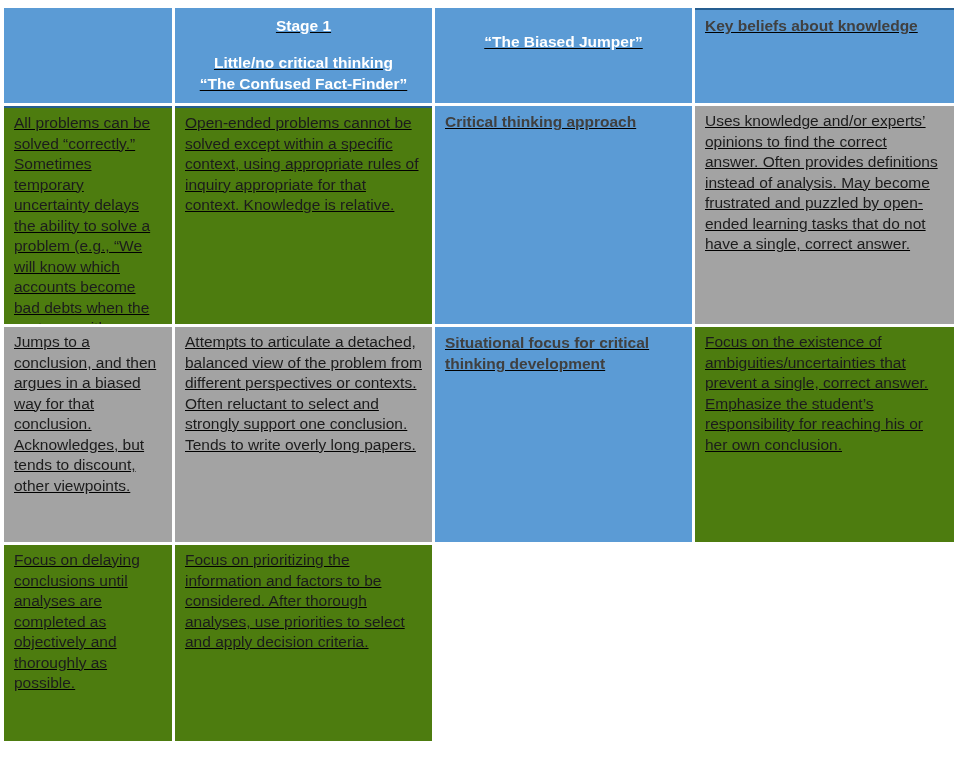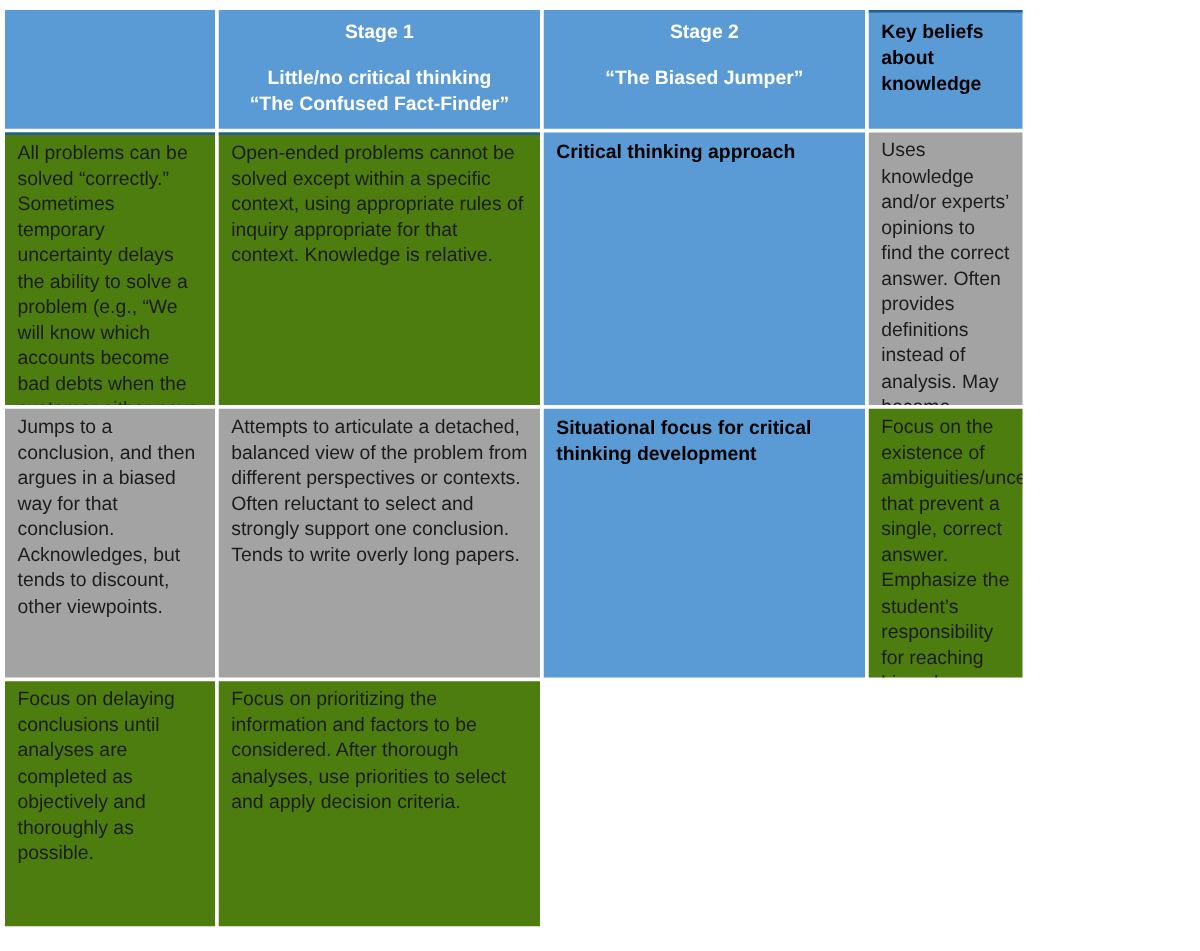--- a/index.html
+++ b/index.html
@@ -6,41 +6,42 @@
   html, body { width: 960px; height: 761px; }
   body {
     background: #ffffff;
     font-family: "Liberation Sans", "DejaVu Sans", sans-serif;
     position: relative;
   }
   .tbl {
     position: absolute;
     left: 4px;
     top: 8px;
-    width: 814px;
+    width: 950px;
     display: grid;
     grid-template-columns: 168px 257px 257px 1fr;
     grid-template-rows: 95px 218px 215px 196px;
     gap: 3px;
+    text-decoration: underline;
   }
   .cell { overflow: hidden; }
   .hdr {
     background: #5b9bd5;
     color: #ffffff;
     font-weight: bold;
     text-align: center;
     font-size: 15.5px;
     line-height: 21px;
     padding-top: 7px;
   }
   .hdr .sub { margin-top: 16px; }
   .corner { background: #5b9bd5; }
   .rowlabel {
     background: #5b9bd5;
-    color: #000000;
+    color: #404040;
     font-weight: bold;
     font-size: 15.5px;
     line-height: 21px;
     padding: 5px 8px 0 10px;
   }
   .bodycell {
     color: #1c1c1c;
     font-size: 15.5px;
     line-height: 20.5px;
     padding: 5px 10px 0 10px;
@@ -58,21 +59,20 @@
 
   <div class="cell hdr">
     <div>Stage 1</div>
     <div class="sub">
       <div>Little/no critical thinking</div>
       <div>“The Confused Fact-Finder”</div>
     </div>
   </div>
 
   <div class="cell hdr">
-    <div>Stage 2</div>
     <div class="sub">
       <div>“The Biased Jumper”</div>
     </div>
   </div>
 
 
   <div class="cell rowlabel under-header">Key beliefs about knowledge</div>
   <div class="cell bodycell band-a under-header">All problems can be solved “correctly.” Sometimes temporary uncertainty delays the ability to solve a problem (e.g., “We will know which accounts become bad debts when the customer either pays or does not pay”).</div>
   <div class="cell bodycell band-a under-header">Open-ended problems cannot be solved except within a specific context, using appropriate rules of inquiry appropriate for that context. Knowledge is relative.</div>
 

